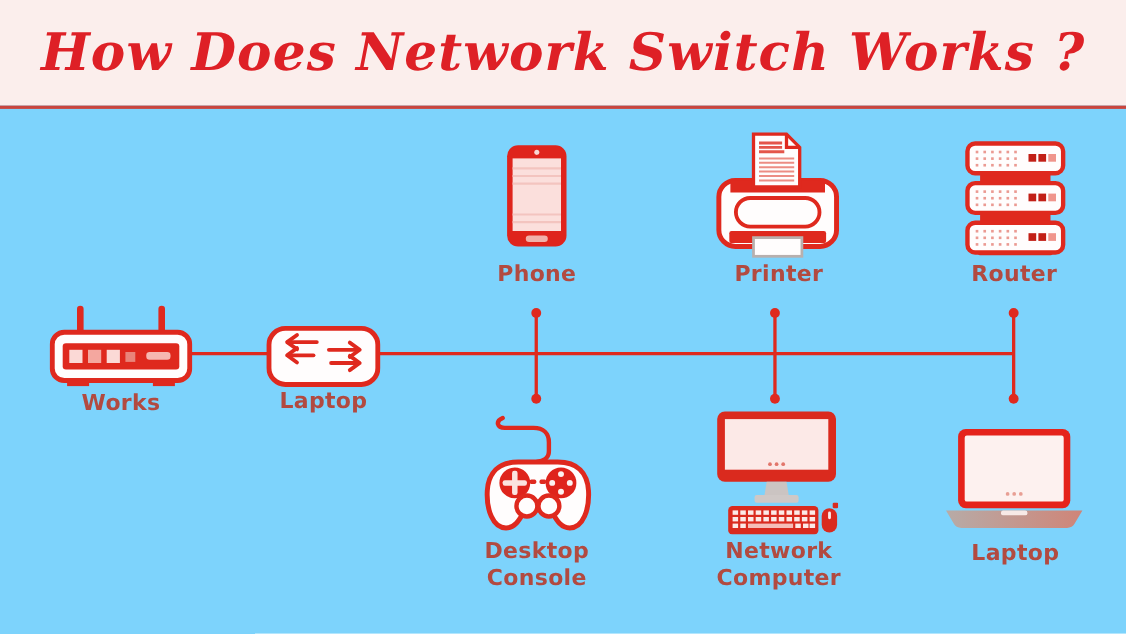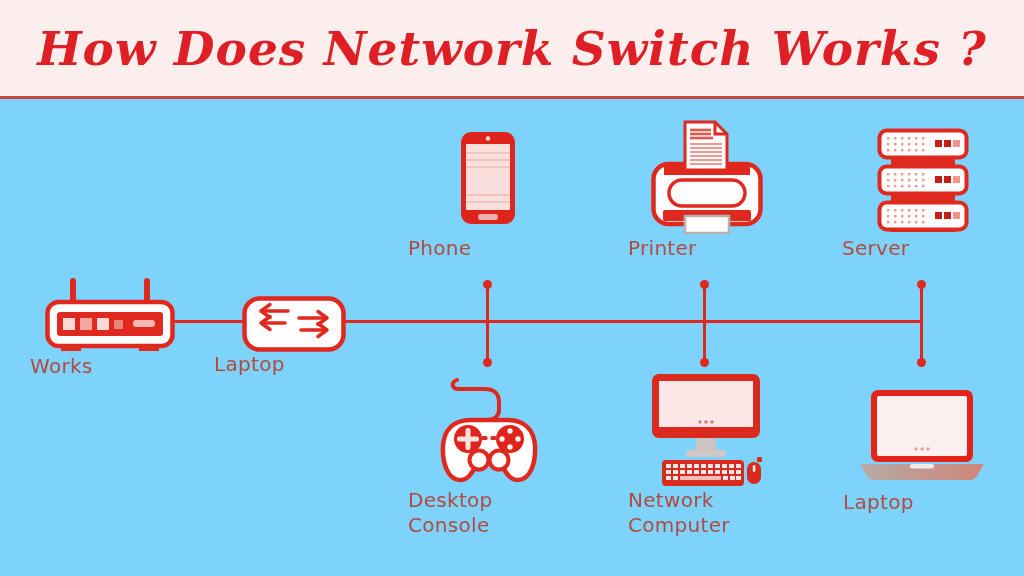--- a/index.html
+++ b/index.html
@@ -29,22 +29,22 @@
   .line{position:absolute;background:#df291e;border-radius:2px;}
   .bus{left:168px;top:320px;width:754px;height:3px;}
   .branch{width:3px;top:284px;height:79px;}
   .branch.b1{left:486px;}
   .branch.b2{left:703px;}
   .branch.b3{left:920px;}
   .dot{position:absolute;width:9px;height:9px;border-radius:50%;background:#df291e;}
   
   .node{position:absolute;}
   .label{
-    position:absolute;width:160px;text-align:left;
-    color:#b24a40;font-weight:normal;font-size:20px;line-height:1.25;
+    position:absolute;width:160px;text-align:center;
+    color:#b24a40;font-weight:bold;font-size:20px;line-height:1.25;
     letter-spacing:.3px;
   }
   .label span{display:block;}
 </style>
 </head>
 <body>
 
 <div class="canvas">
 
   <header class="titlebar">
@@ -229,21 +229,21 @@
         <rect x="58" y="48" width="7" height="7" fill="#c21f16"></rect>
           <rect x="67" y="48" width="7" height="7" fill="#c21f16"></rect>
           <rect x="76" y="48" width="7" height="7" fill="#f0958c"></rect>
         <rect x="58" y="84" width="7" height="7" fill="#c21f16"></rect>
           <rect x="67" y="84" width="7" height="7" fill="#c21f16"></rect>
           <rect x="76" y="84" width="7" height="7" fill="#f0958c"></rect>
       </g>
     </svg>
   </div>
   <div class="label" style="left:842px;top:236px;">
-    <span>Server</span>
+    <span>Router</span>
   </div>
 
   <div class="node" style="left:437px;top:362px;">
     <svg width="104" height="124" viewBox="0 0 104 124">
       <path d="M20,18 c-7,3 -5,9 2,9 h26 c9,0 14,5 14,13 v8 c0,7 -5,9 -11,10" fill="none" stroke="#df291e" stroke-width="4" stroke-linecap="round"></path>
       <path d="M34,58 H70 C88,58 97,68 98,84 C99,101 93,118 81,118 C70,118 67,105 61,98 C57,93 47,93 43,98 C37,105 34,118 23,118 C11,118 5,101 6,84 C7,68 16,58 34,58 Z" fill="#fffdfd" stroke="#df291e" stroke-width="4.5" stroke-linejoin="round"></path>
       <circle cx="31" cy="77" r="14" fill="#df241c"></circle>
       <rect x="28.5" y="66" width="5" height="22" rx="2" fill="#fbe3e0"></rect>
       <rect x="20" y="74.5" width="22" height="5" rx="2" fill="#fbe3e0"></rect>
       <circle cx="73" cy="77" r="14" fill="#df241c"></circle>

